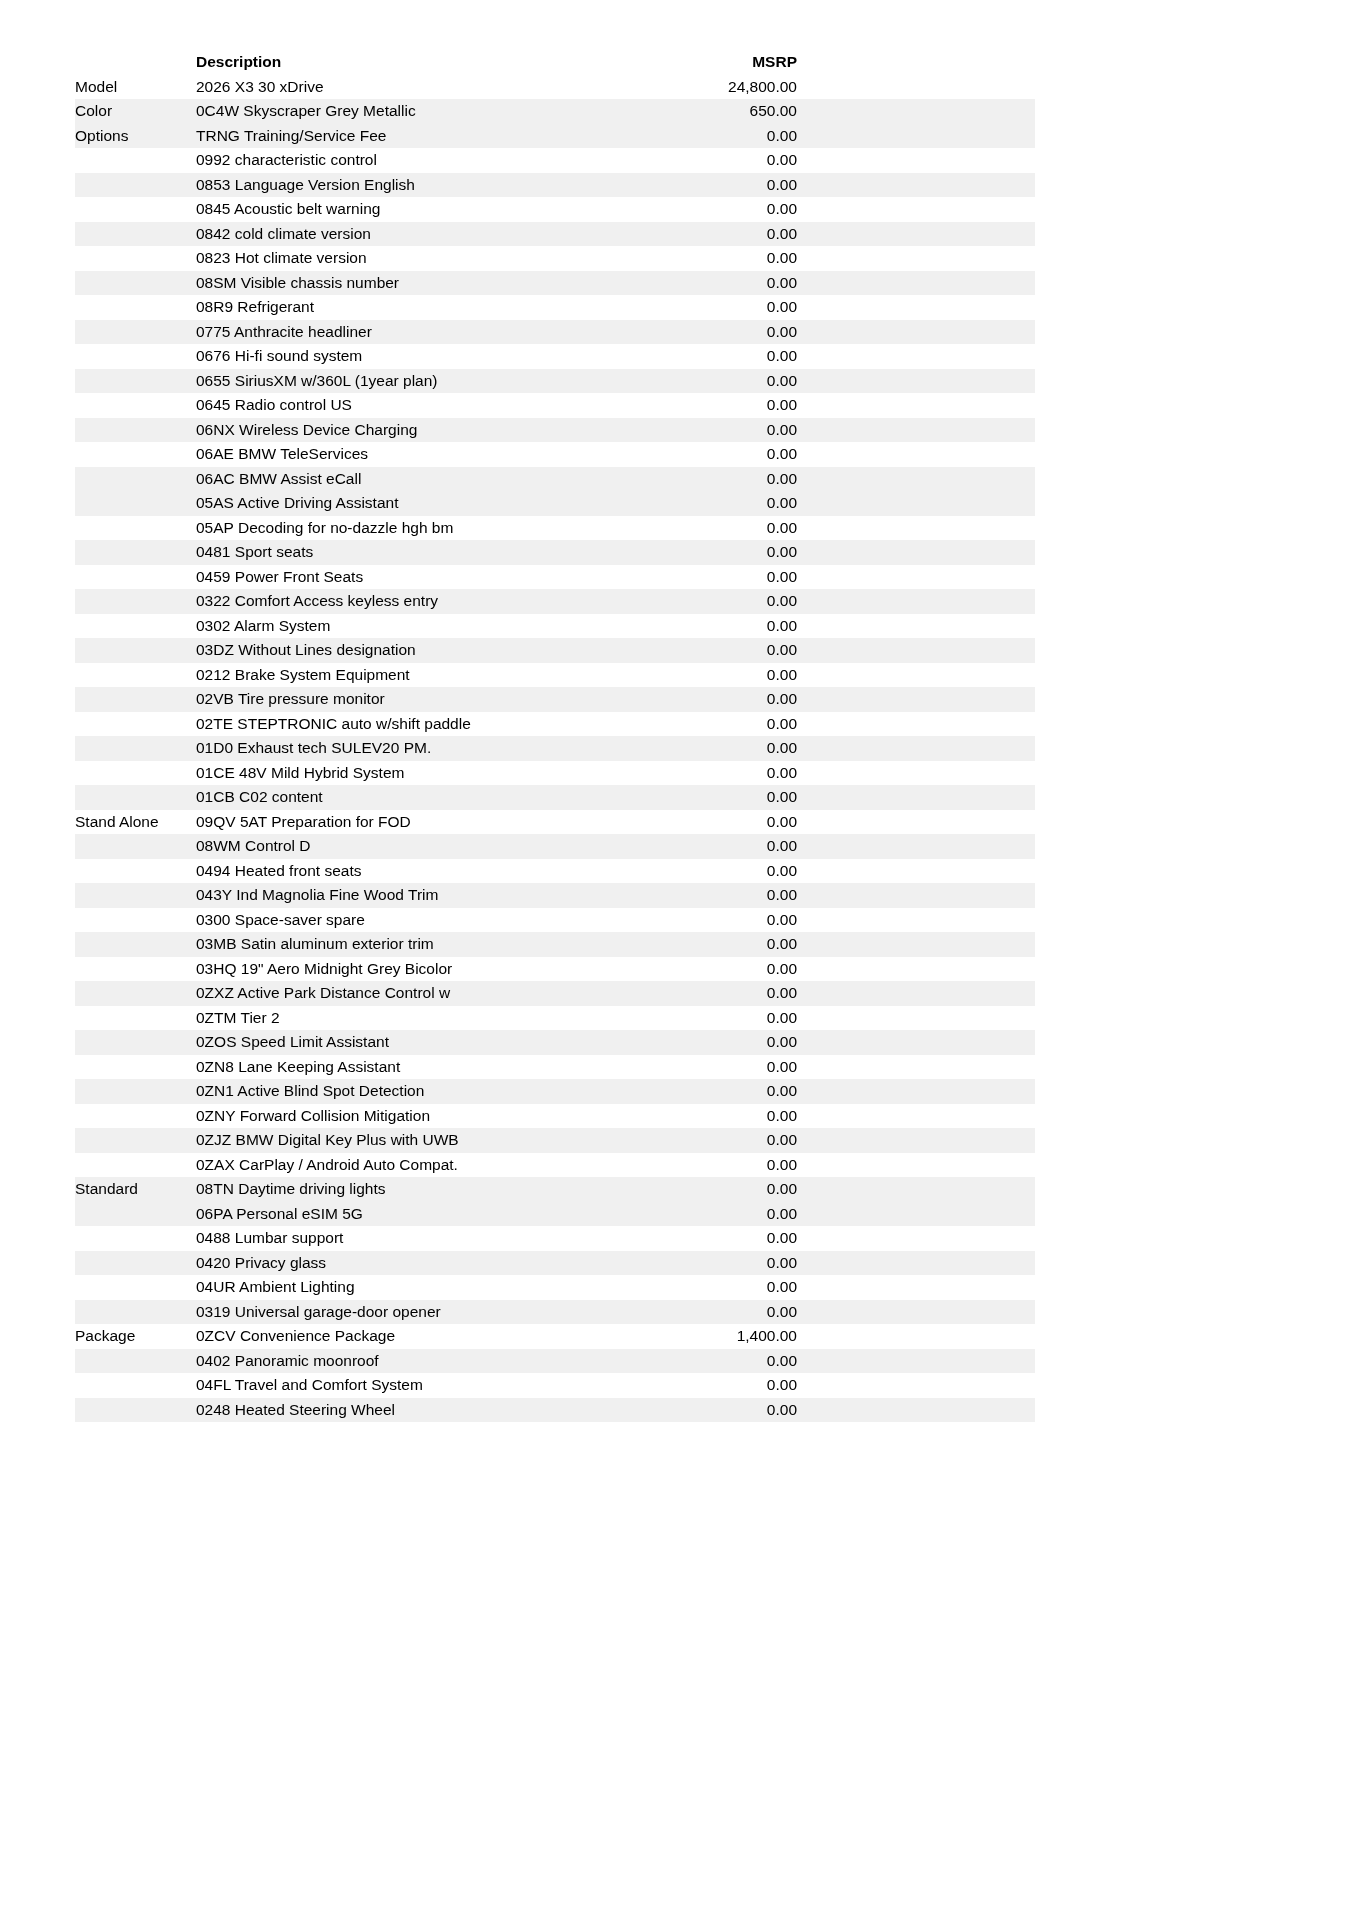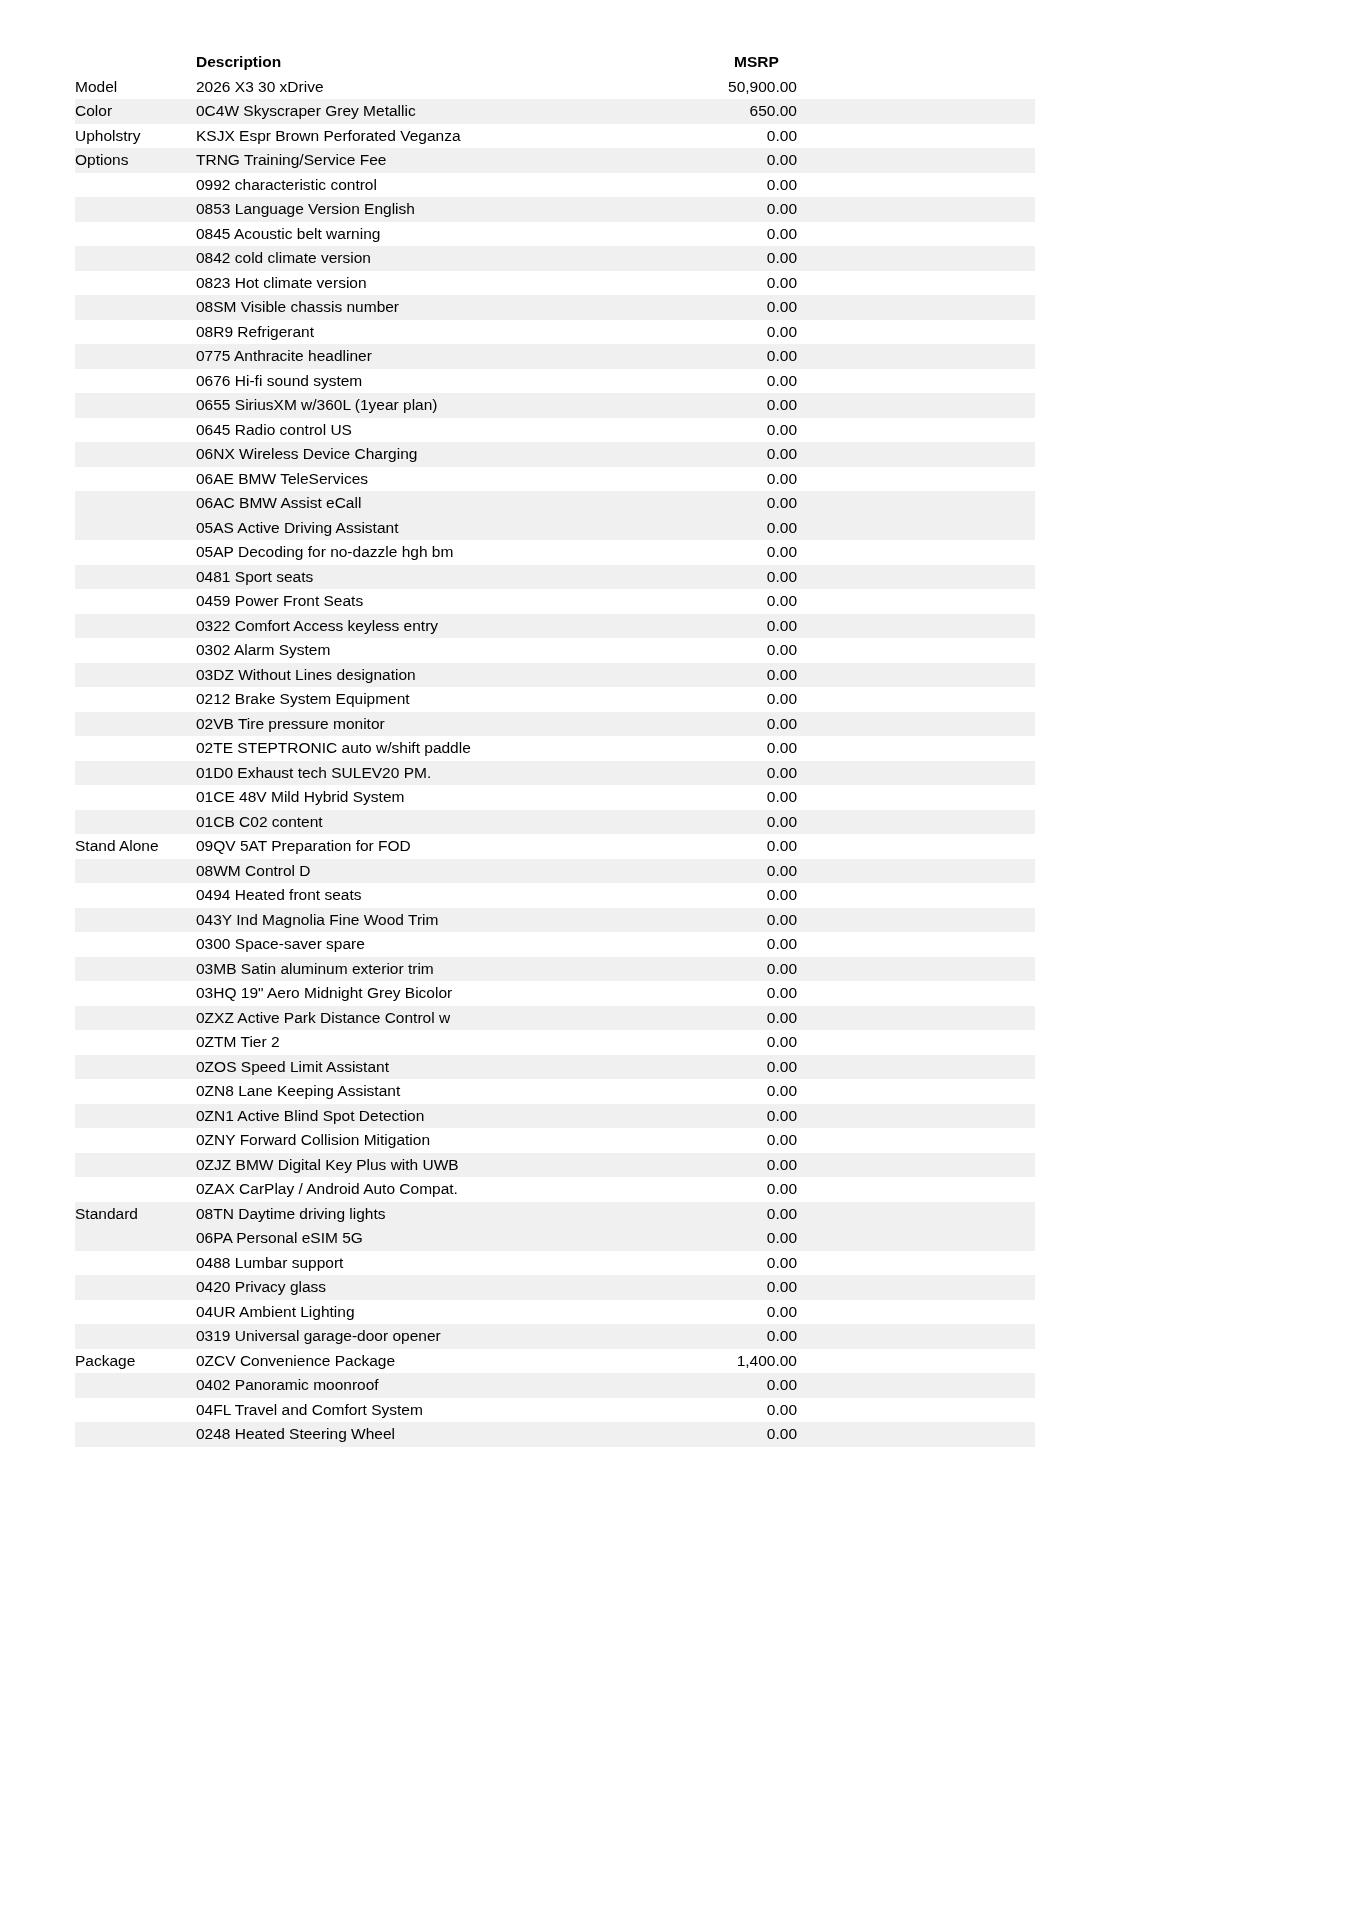--- a/index.html
+++ b/index.html
@@ -34,21 +34,21 @@
     height: 24.5px;
     vertical-align: middle;
     white-space: nowrap;
     overflow: hidden;
   }
   col.c-cat    { width: 121px; }
   col.c-desc   { width: 520px; }
   col.c-msrp   { width: 81px;  }
   col.c-filler { width: 238px; }
   th.h-desc { font-weight: bold; text-align: left; }
-  th.h-msrp { font-weight: bold; }
+  th.h-msrp { font-weight: bold; text-align: right; }
   td.cat  { padding-left: 8px; text-align: left; margin-left: 32px; }
   td.desc { text-align: left; margin-left: 20px; }
   td.msrp { text-align: right; }
   tr.striped td { background: var(--stripe, #f0f0f0); }
 </style>
 </head>
 <body>
 
 <div class="page">
   <table class="options-table">
@@ -63,33 +63,27 @@
         <th class="h-cat"></th>
         <th class="h-desc">Description</th>
         <th class="h-msrp">MSRP</th>
         <th></th>
       </tr>
     </thead>
     <tbody id="rows">
         <tr>
           <td class="cat">Model</td>
           <td class="desc">2026 X3 30 xDrive</td>
-          <td class="msrp">50,900.00</td>
+          <td class="msrp">24,800.00</td>
           <td class="fill"></td>
         </tr>
         <tr class="striped">
           <td class="cat">Color</td>
           <td class="desc">0C4W Skyscraper Grey Metallic</td>
           <td class="msrp">650.00</td>
-          <td class="fill"></td>
-        </tr>
-        <tr>
-          <td class="cat">Upholstry</td>
-          <td class="desc">KSJX Espr Brown Perforated Veganza</td>
-          <td class="msrp">0.00</td>
           <td class="fill"></td>
         </tr>
         <tr class="striped">
           <td class="cat">Options</td>
           <td class="desc">TRNG Training/Service Fee</td>
           <td class="msrp">0.00</td>
           <td class="fill"></td>
         </tr>
         <tr>
           <td class="cat"></td>

